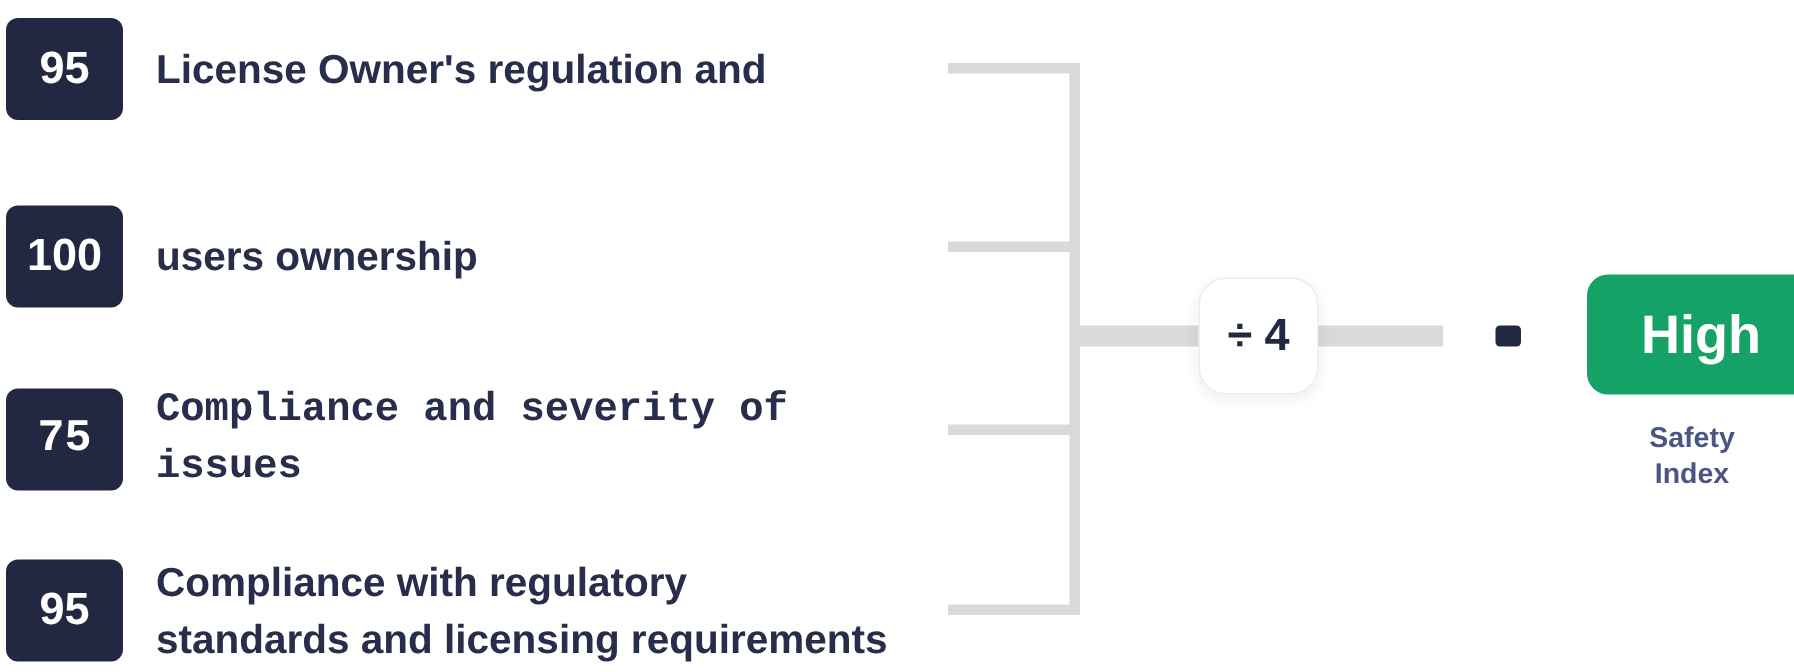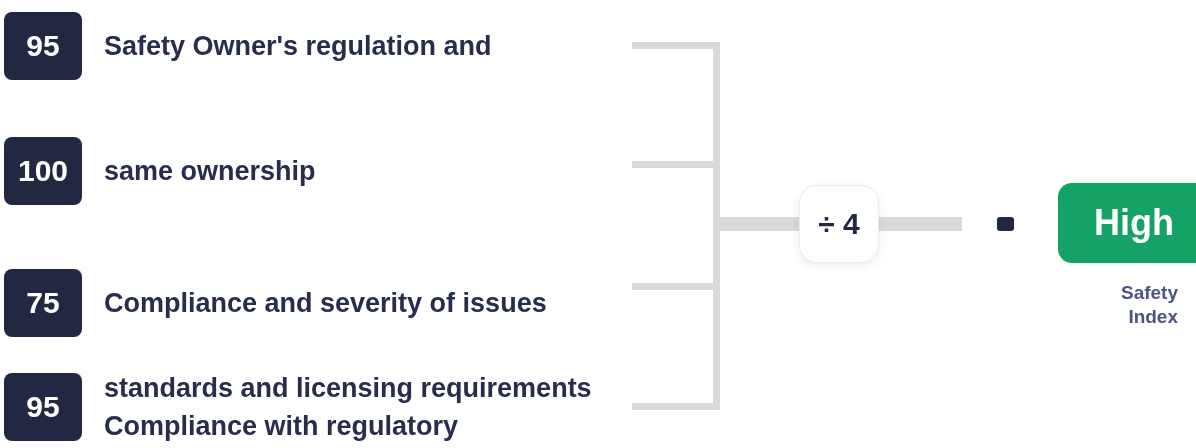--- a/index.html
+++ b/index.html
@@ -9,21 +9,21 @@
   }
   *{margin:0;padding:0;box-sizing:border-box;}
   html,body{background:var(--background);}
   .canvas{
     position:relative;width:1196px;height:448px;overflow:hidden;
     background:var(--background);
     font-family:"Liberation Sans", sans-serif;
   }
   
   .row{position:absolute;left:4px;height:90px;display:flex;align-items:center;}
-  .row1{top:1px;} .row2{top:126px;} .row3{top:258px;} .row4{top:362px;}
+  .row1{top:1px;} .row2{top:126px;} .row3{top:248px;font-family:Liberation Mono, monospace;} .row4{top:362px;}
   .score-tile{
     width:78px;height:68px;border-radius:8px;background:var(--tile);
     color:var(--tile-text);font-size:30px;font-weight:bold;
     display:flex;align-items:center;justify-content:center;flex:0 0 auto;
   }
   .label{
     margin-left:22px;width:520px;color:var(--label);
     font-size:27px;line-height:38px;font-weight:bold;
   }
   
@@ -49,51 +49,51 @@
   
   .badge{
     position:absolute;left:1058px;top:183px;width:152px;height:80px;
     background:var(--badge);border-radius:14px;
     display:flex;align-items:center;justify-content:center;
     color:var(--badge-text);font-size:36px;font-weight:bold;
   }
   .caption-wrap{position:absolute;left:1038px;top:281px;width:180px;text-align:center;}
   .caption{
     display:inline-block;width:100px;color:var(--caption);
-    font-size:19px;line-height:24px;font-weight:bold;text-align:right;
+    font-size:19px;line-height:24px;font-weight:bold;
   }
 </style>
 </head>
 <body>
 
 <div class="canvas">
 
   <div class="row row1">
     <div class="score-tile">95</div>
     <div class="label">
-      <div>Safety Owner's regulation and</div>
+      <div>License Owner's regulation and</div>
     </div>
   </div>
   <div class="row row2">
     <div class="score-tile">100</div>
     <div class="label">
-      <div>same ownership</div>
+      <div>users ownership</div>
     </div>
   </div>
   <div class="row row3">
     <div class="score-tile">75</div>
     <div class="label">
       <div>Compliance and severity of issues</div>
     </div>
   </div>
   <div class="row row4">
     <div class="score-tile">95</div>
     <div class="label">
+      <div>Compliance with regulatory</div>
       <div>standards and licensing requirements</div>
-      <div>Compliance with regulatory</div>
     </div>
   </div>
 
   <div class="line stub stub1"></div>
   <div class="line stub stub2"></div>
   <div class="line stub stub3"></div>
   <div class="line stub stub4"></div>
   <div class="line vline"></div>
   <div class="line conn-left"></div>
   <div class="line conn-right"></div>

